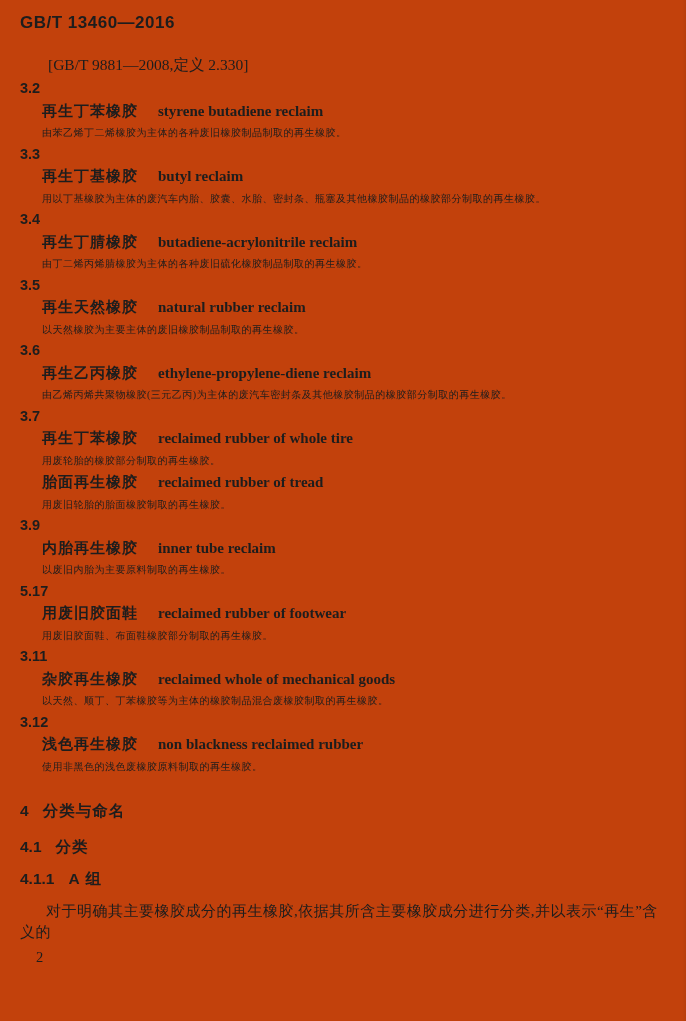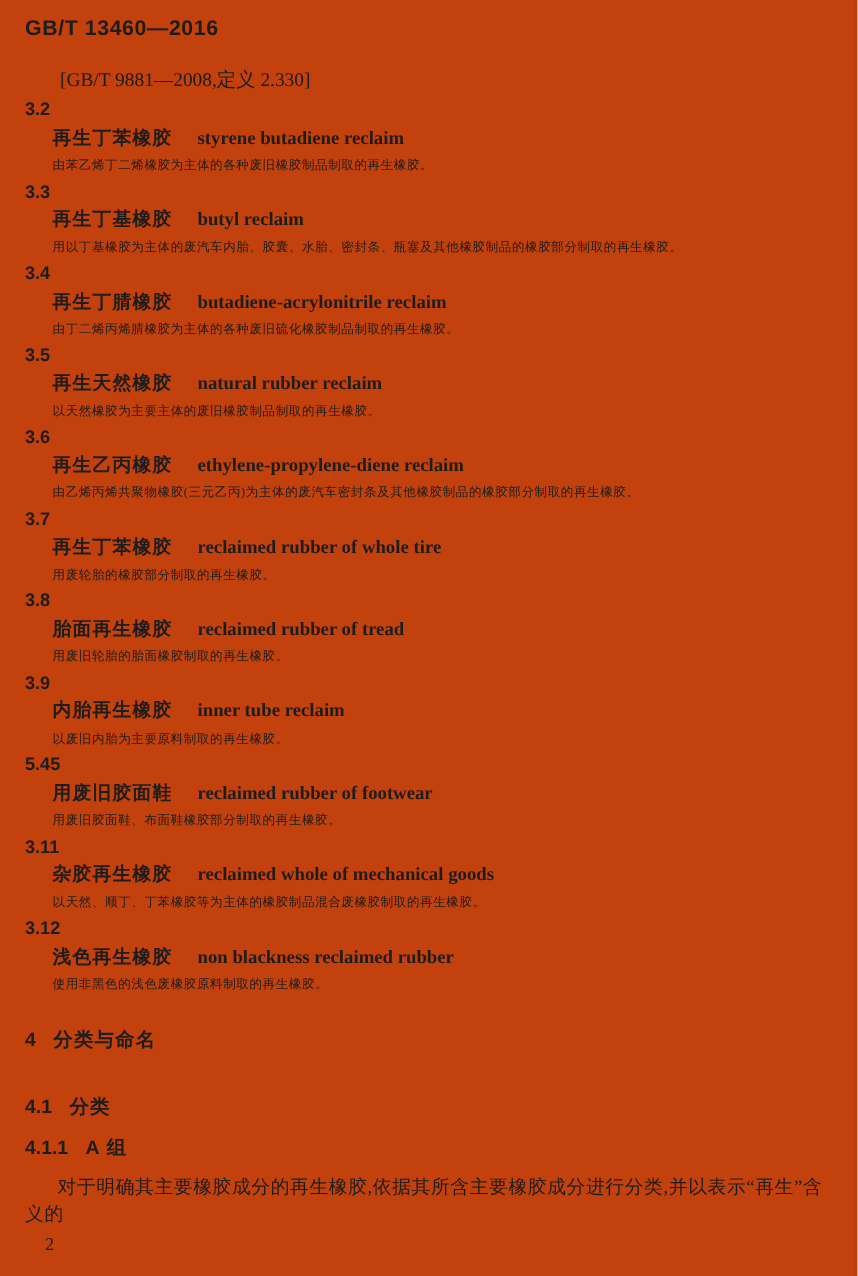--- a/index.html
+++ b/index.html
@@ -78,21 +78,21 @@
   }
   .heading .h-num {
     font-family: "Liberation Sans", "DejaVu Sans", sans-serif;
   }
   .heading .h-title {
     font-family: "Liberation Sans", "DejaVu Sans", sans-serif;
     margin-left: 14px;
     letter-spacing: 1px;
   }
   .heading-4   { margin-top: 23px; }
-  .heading-41  { margin-top: 32px; }
+  .heading-41  { margin-top: 14px; }
   .heading-411 { margin-top: 11px; }
   .body-par {
     margin: 11px 0 0 0;
     font-size: 15px;
     line-height: 21.5px;
     text-indent: 26px;
     letter-spacing: 0.5px;
   }
   .page-num {
     margin-top: 3px;
@@ -153,37 +153,36 @@
 
     <div class="def-block">
       <div class="clause-num">3.7</div>
       <div class="term-line">
         <span class="term-zh">再生丁苯橡胶</span><span class="term-en">reclaimed rubber of whole tire</span>
       </div>
       <p class="def-text">用废轮胎的橡胶部分制取的再生橡胶。</p>
     </div>
 
     <div class="def-block">
-      <div class="clause-num">3.8</div>
       <div class="term-line">
         <span class="term-zh">胎面再生橡胶</span><span class="term-en">reclaimed rubber of tread</span>
       </div>
       <p class="def-text">用废旧轮胎的胎面橡胶制取的再生橡胶。</p>
     </div>
 
     <div class="def-block">
       <div class="clause-num">3.9</div>
       <div class="term-line">
         <span class="term-zh">内胎再生橡胶</span><span class="term-en">inner tube reclaim</span>
       </div>
       <p class="def-text">以废旧内胎为主要原料制取的再生橡胶。</p>
     </div>
 
     <div class="def-block">
-      <div class="clause-num">5.45</div>
+      <div class="clause-num">5.17</div>
       <div class="term-line">
         <span class="term-zh">用废旧胶面鞋</span><span class="term-en">reclaimed rubber of footwear</span>
       </div>
       <p class="def-text">用废旧胶面鞋、布面鞋橡胶部分制取的再生橡胶。</p>
     </div>
 
     <div class="def-block">
       <div class="clause-num">3.11</div>
       <div class="term-line">
         <span class="term-zh">杂胶再生橡胶</span><span class="term-en">reclaimed whole of mechanical goods</span>

